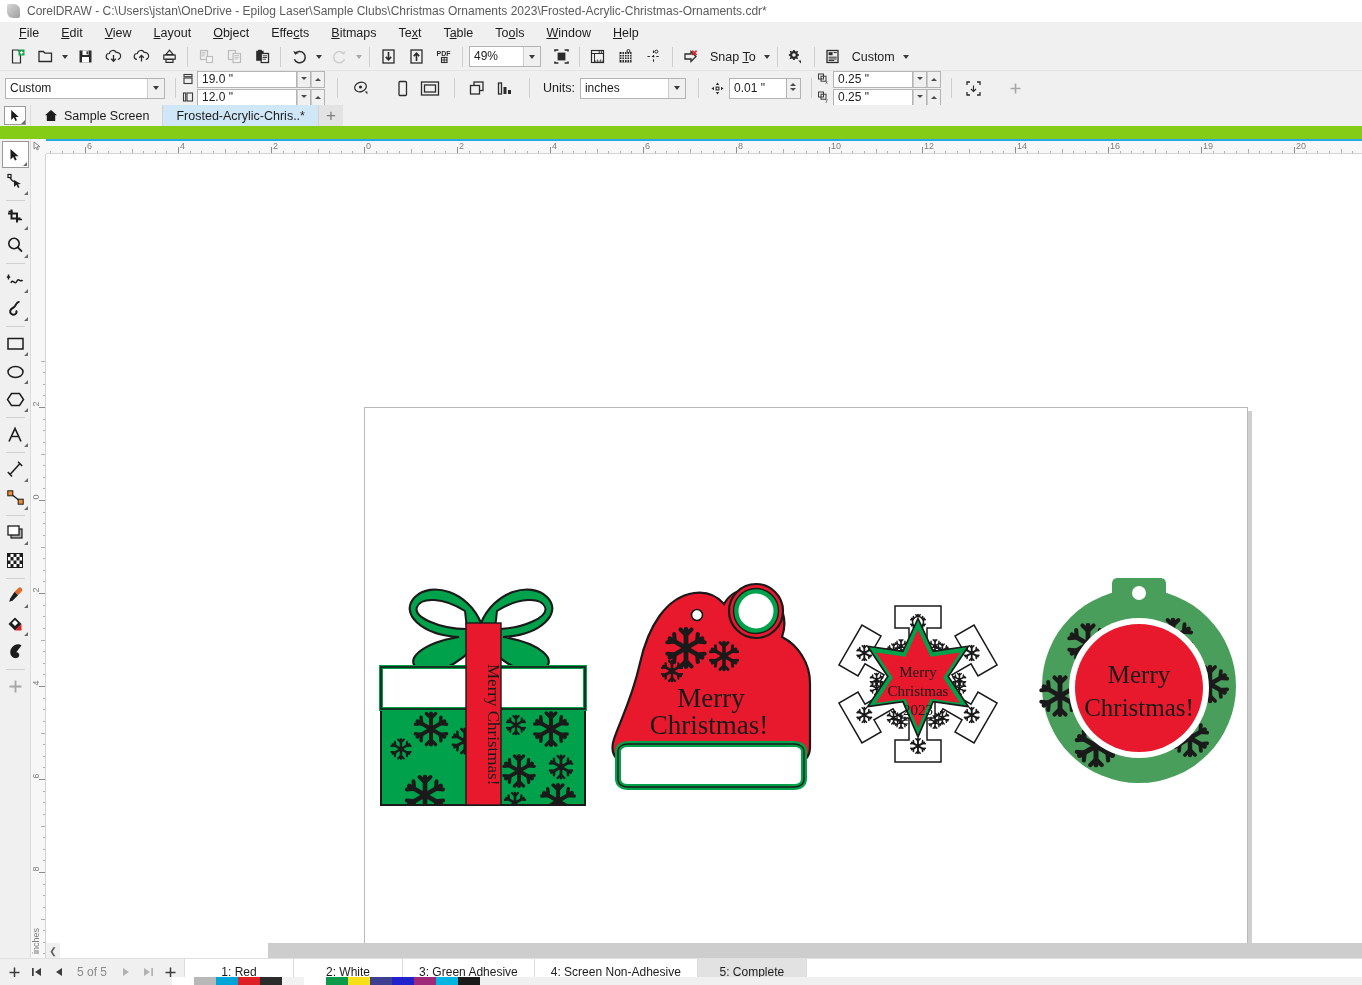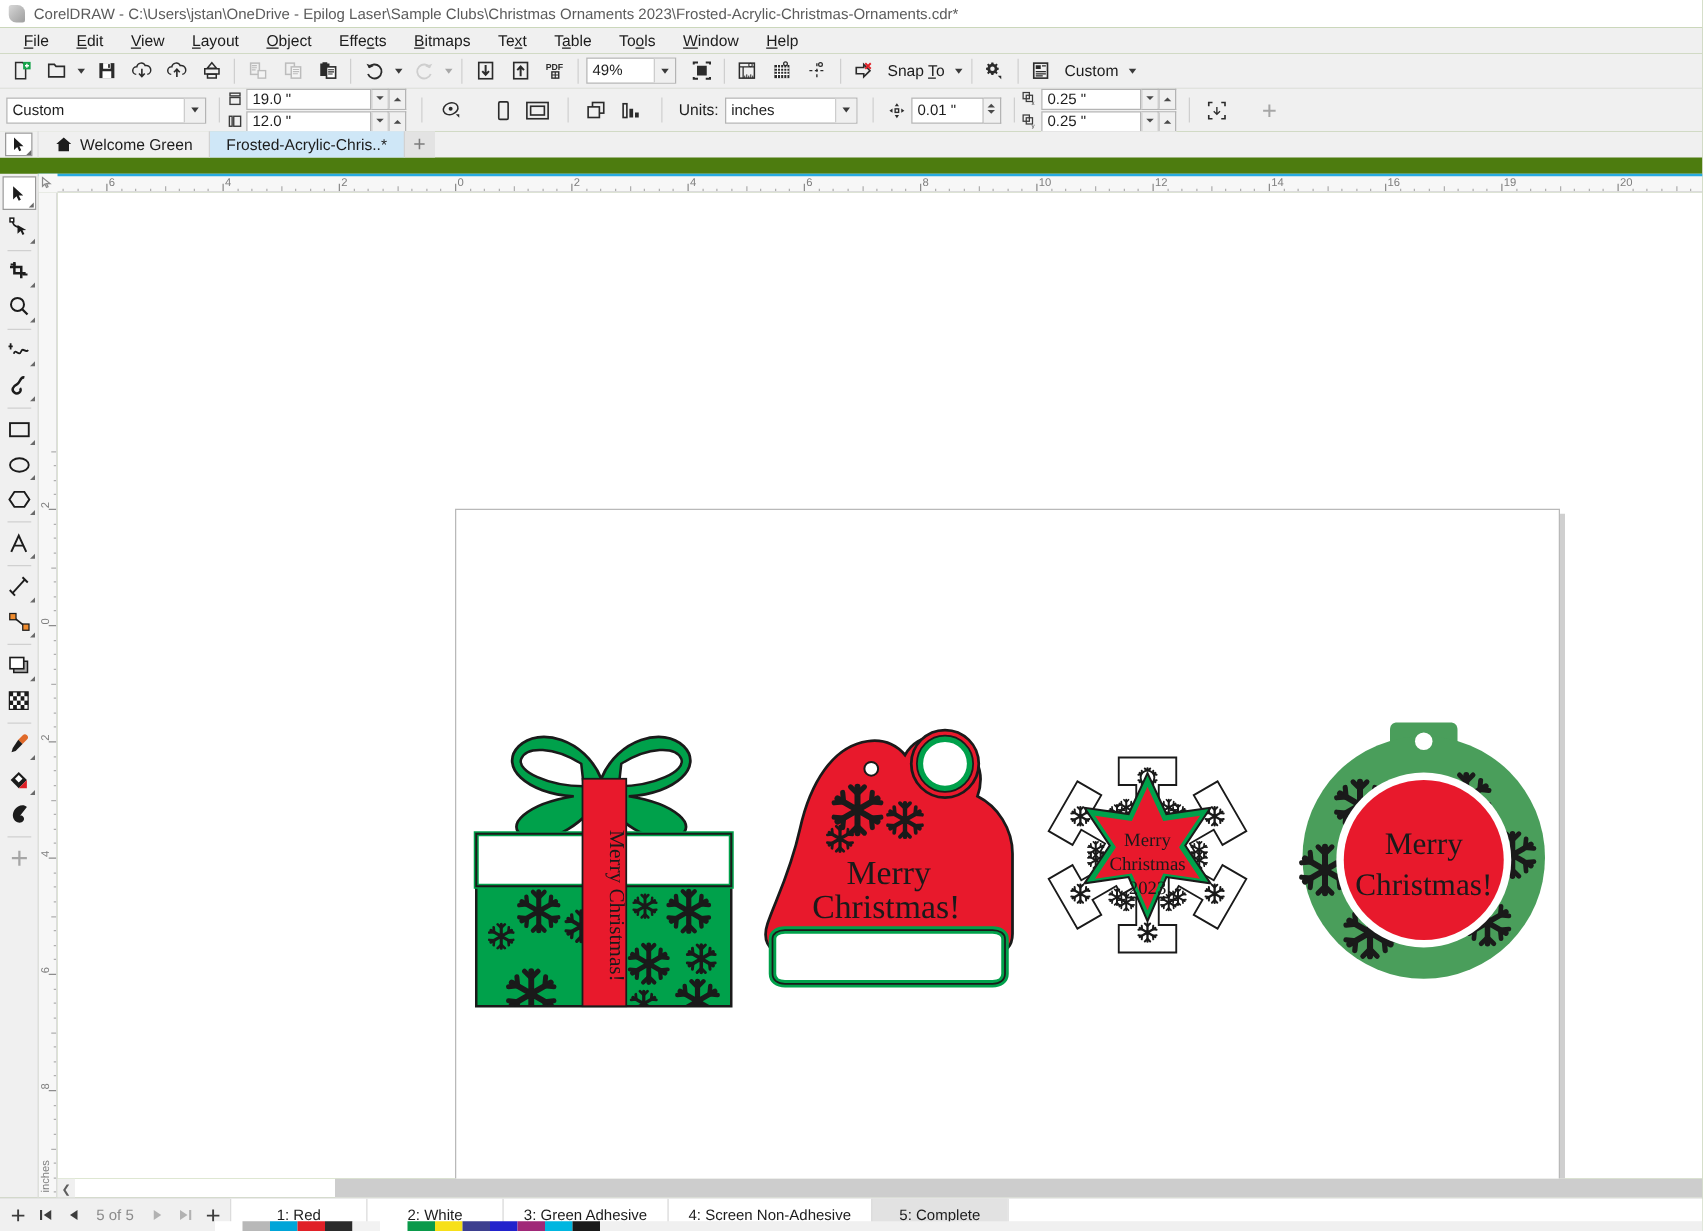--- a/index.html
+++ b/index.html
@@ -4,21 +4,21 @@
 <style>
   * { box-sizing: border-box; }
   html, body {
     margin: 0; padding: 0;
     width: 1362px; height: 985px;
     overflow: hidden;
     font-family: "Liberation Sans", sans-serif;
     background: #f0f0f0;
     -webkit-font-smoothing: antialiased;
   }
-  #app { width: 1362px; height: 985px; position: relative; background: #4d7c0f; }
+  #app { width: 1362px; height: 985px; position: relative; background: #84cc16; }
 
   
   .titlebar {
     height: 22px; background: #ffffff;
     display: flex; align-items: center;
     padding-left: 7px; font-size: 12px; color: #5b5b5b;
   }
   .title-logo {
     width: 13px; height: 14px; margin-right: 7px;
     background: linear-gradient(135deg,#d8d8d8 0%, #bdbdbd 45%, #9e9e9e 100%);
@@ -648,21 +648,21 @@
         <span style="position:absolute;right:0;bottom:0;width:0;height:0;border-left:4px solid transparent;border-bottom:4px solid #6a6a6a;"></span>
       </div>
     </div>
 
     <div class="doc-tab">
       <span>
         <svg width="14" height="13" viewBox="0 0 14 13">
             <path d="M7 1 L13 6.2 H11.2 V12 H2.8 V6.2 H1 Z" fill="#1c1c1c"></path>
           </svg>
       </span>
-      <span>Welcome Green</span>
+      <span>Sample Screen</span>
     </div>
 
     <div class="doc-tab active">
       <span>Frosted-Acrylic-Chris..*</span>
     </div>
 
     <div class="tab-add">+</div>
   </div>
 
   <div class="workarea">

